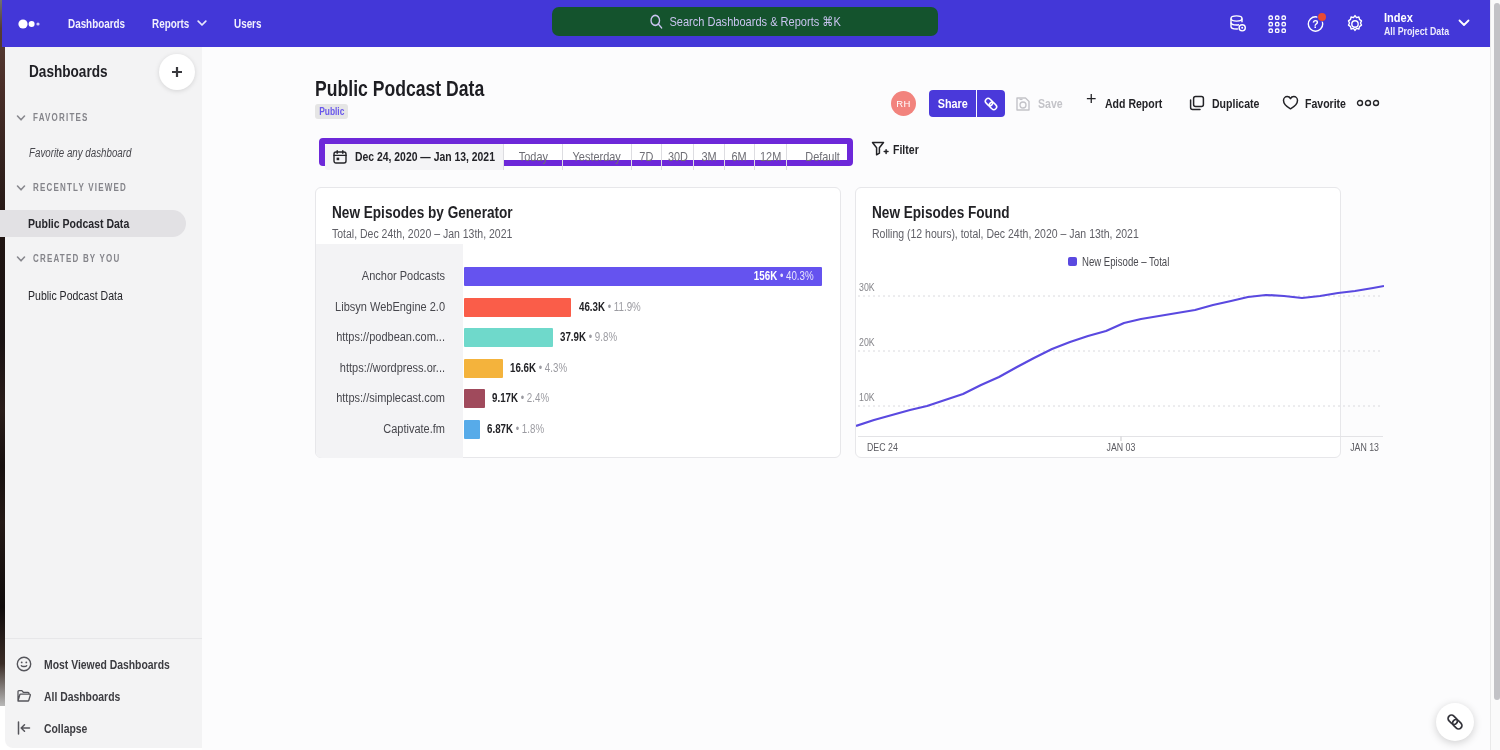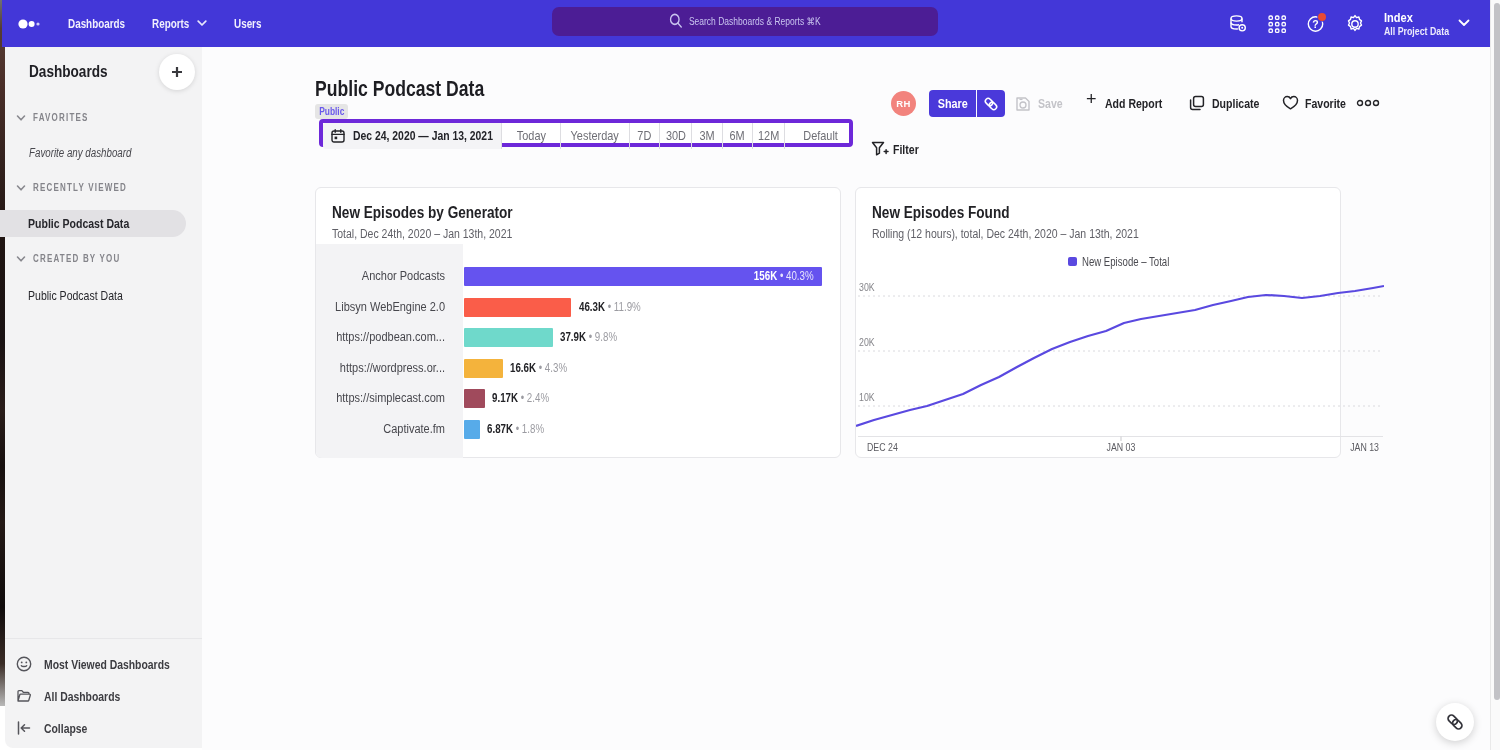--- a/index.html
+++ b/index.html
@@ -7,21 +7,21 @@
   body { font-family:"Liberation Sans", sans-serif; -webkit-font-smoothing:antialiased; }
   #app { position:absolute; top:0; left:0; width:1500px; height:750px; }
   .abs { position:absolute; }
   .sxl { transform-origin:0 50%; }
 
   #sliver { left:0; top:0; width:5px; height:706px;
     background:linear-gradient(180deg,#6f6f72 0%,#563c33 4%,#4a2e28 12%,#35231f 22%,#201512 34%,#191213 48%,#2a1d1a 58%,#17100f 66%,#241916 74%,#0f0b0b 86%,#3a2c26 94%,#b9b9b9 100%); }
 
   #topbar { left:2px; top:0; width:1488px; height:47px; background:#4337d8; }
   .navlink { position:absolute; top:0; height:47px; line-height:47px; color:#f2f1fd; font-size:13px; font-weight:700; transform:scaleX(.76); transform-origin:0 50%; }
-  #search { position:absolute; left:550px; top:7px; width:386px; height:29px; background:#4c1d95; border-radius:7px; color:#c9c4ef; font-size:10px; text-align:center; line-height:29px; }
+  #search { position:absolute; left:550px; top:7px; width:386px; height:29px; background:#14532d; border-radius:7px; color:#c9c4ef; font-size:13px; text-align:center; line-height:29px; }
 
   #sidebar { left:5px; top:47px; width:197px; height:701px; background:#f3f3f4; border-bottom-left-radius:8px; }
   .sec { position:absolute; left:28px; color:#84848a; font-size:10px; font-weight:700; letter-spacing:1.5px; transform:scaleX(.8); transform-origin:0 50%; }
   .caret { position:absolute; left:11px; width:10px; height:10px; }
   .sideitem { position:absolute; left:23px; color:#26262b; font-size:13.5px; font-weight:700; transform:scaleX(.78); transform-origin:0 50%; }
   .bitem { position:absolute; left:39px; color:#3c3c41; font-size:13px; font-weight:700; transform:scaleX(.8); transform-origin:0 50%; }
   .bicon { position:absolute; left:11px; width:16px; height:16px; }
 
   #main { left:202px; top:47px; width:1288px; height:703px; background:#fcfcfd; }
   .card { position:absolute; top:140px; background:#fff; border:1px solid #e7e7ea; border-radius:6px; }
@@ -147,21 +147,21 @@
     <svg class="bicon" style="top:673px" viewBox="0 0 16 16">
         <path d="M2.5 2 V14 M13.5 8 H5.5 M8.5 4.8 L5.2 8 L8.5 11.2" fill="none" stroke="#55555b" stroke-width="1.5" stroke-linecap="round" stroke-linejoin="round"></path>
       </svg>
     <div class="bitem" style="top:674px">Collapse</div>
   </div>
 
   <div class="abs" id="main">
     <div class="abs sxl" style="left:113px;top:29px;font-size:22px;font-weight:700;color:#1d1d22;transform:scaleX(.8)">Public Podcast Data</div>
     <div class="abs" style="left:113px;top:57px;height:15px;line-height:15px;width:33px;text-align:right;background:#e5e5e5;border-radius:3px;color:#6a58ec;font-size:10.5px;font-weight:700"><span style="display:inline-block;transform:scaleX(.8)">Public</span></div>
 
-    <div class="abs" style="left:689px;top:44px;width:25px;height:25px;border-radius:50%;background:#f2837d;color:#fff;font-size:9.5px;font-weight:700;text-align:center;line-height:25px;letter-spacing:.3px">RH</div>
+    <div class="abs" style="left:689px;top:44px;width:25px;height:25px;border-radius:50%;background:#f2837d;color:#fff;font-size:9.5px;font-weight:400;text-align:center;line-height:25px;letter-spacing:.3px">RH</div>
     <div class="abs" style="left:727px;top:43px;width:47px;height:27px;background:#4a39da;border-radius:4px 0 0 4px;color:#fff;font-size:13.5px;font-weight:700;text-align:center;line-height:27px"><span style="display:inline-block;transform:scaleX(.8)">Share</span></div>
     <div class="abs" style="left:775px;top:43px;width:28px;height:27px;background:#4a39da;border-radius:0 4px 4px 0"></div>
     <svg class="abs" style="left:781px;top:49px" width="16" height="16" viewBox="0 0 16 16">
         <g transform="rotate(45 8 8)" fill="none" stroke="#fff" stroke-width="1.5">
           <rect x="1.2" y="5.2" width="8" height="5.6" rx="2.8"></rect>
           <rect x="6.8" y="5.2" width="8" height="5.6" rx="2.8"></rect>
         </g>
       </svg>
     <svg class="abs" style="left:813px;top:49px" width="16" height="16" viewBox="0 0 16 16">
         <path d="M2 2 H10.5 L14 5.5 V14 H2 Z" fill="none" stroke="#c3c3c8" stroke-width="1.4" stroke-linejoin="round"></path>
@@ -183,21 +183,21 @@
         <path d="M8.5 13.8 C8.5 13.8 1.5 9.8 1.5 5.4 C1.5 3.2 3.2 1.6 5.2 1.6 C6.6 1.6 7.9 2.4 8.5 3.6 C9.1 2.4 10.4 1.6 11.8 1.6 C13.8 1.6 15.5 3.2 15.5 5.4 C15.5 9.8 8.5 13.8 8.5 13.8 Z" fill="none" stroke="#232327" stroke-width="1.5" stroke-linejoin="round"></path>
       </svg>
     <div class="btnlbl" style="left:1103px;top:49px">Favorite</div>
 
     <svg class="abs" style="left:1154px;top:52px" width="24" height="8" viewBox="0 0 24 8">
         <circle cx="4" cy="4" r="2.5" fill="none" stroke="#232327" stroke-width="1.4"></circle>
         <circle cx="12" cy="4" r="2.5" fill="none" stroke="#232327" stroke-width="1.4"></circle>
         <circle cx="20" cy="4" r="2.5" fill="none" stroke="#232327" stroke-width="1.4"></circle>
       </svg>
 
-    <div class="abs" style="left:117px;top:72px;width:534px;height:28px;background:#fff;border:4px solid #6d28d9;border-radius:4px">
+    <div class="abs" style="left:117px;top:91px;width:534px;height:28px;background:#fff;border:6px solid #6d28d9;border-radius:4px">
       <div class="abs" style="left:0;top:0;width:178px;height:26px;background:#f4f4f6;border-radius:3px 0 0 3px"></div>
       <svg class="abs" style="left:8px;top:6px" width="14" height="14" viewBox="0 0 14 14">
           <rect x="1" y="2" width="12" height="11" rx="2" fill="none" stroke="#232327" stroke-width="1.4"></rect>
           <path d="M4.2 .8 V3.2 M9.8 .8 V3.2 M1 5.4 H13" stroke="#232327" stroke-width="1.4" stroke-linecap="round"></path>
           <rect x="3.6" y="7.6" width="2.6" height="2.6" fill="#232327"></rect>
         </svg>
       <div class="abs sxl" style="left:30px;top:0;height:26px;line-height:26px;color:#232328;font-size:13px;font-weight:700;transform:scaleX(.8)">Dec 24, 2020 — Jan 13, 2021</div>
       <div class="seg" style="left:178px;width:59px"><span>Today</span></div>
       <div class="seg" style="left:237px;width:69px"><span>Yesterday</span></div>
       <div class="seg" style="left:306px;width:30px"><span>7D</span></div>

